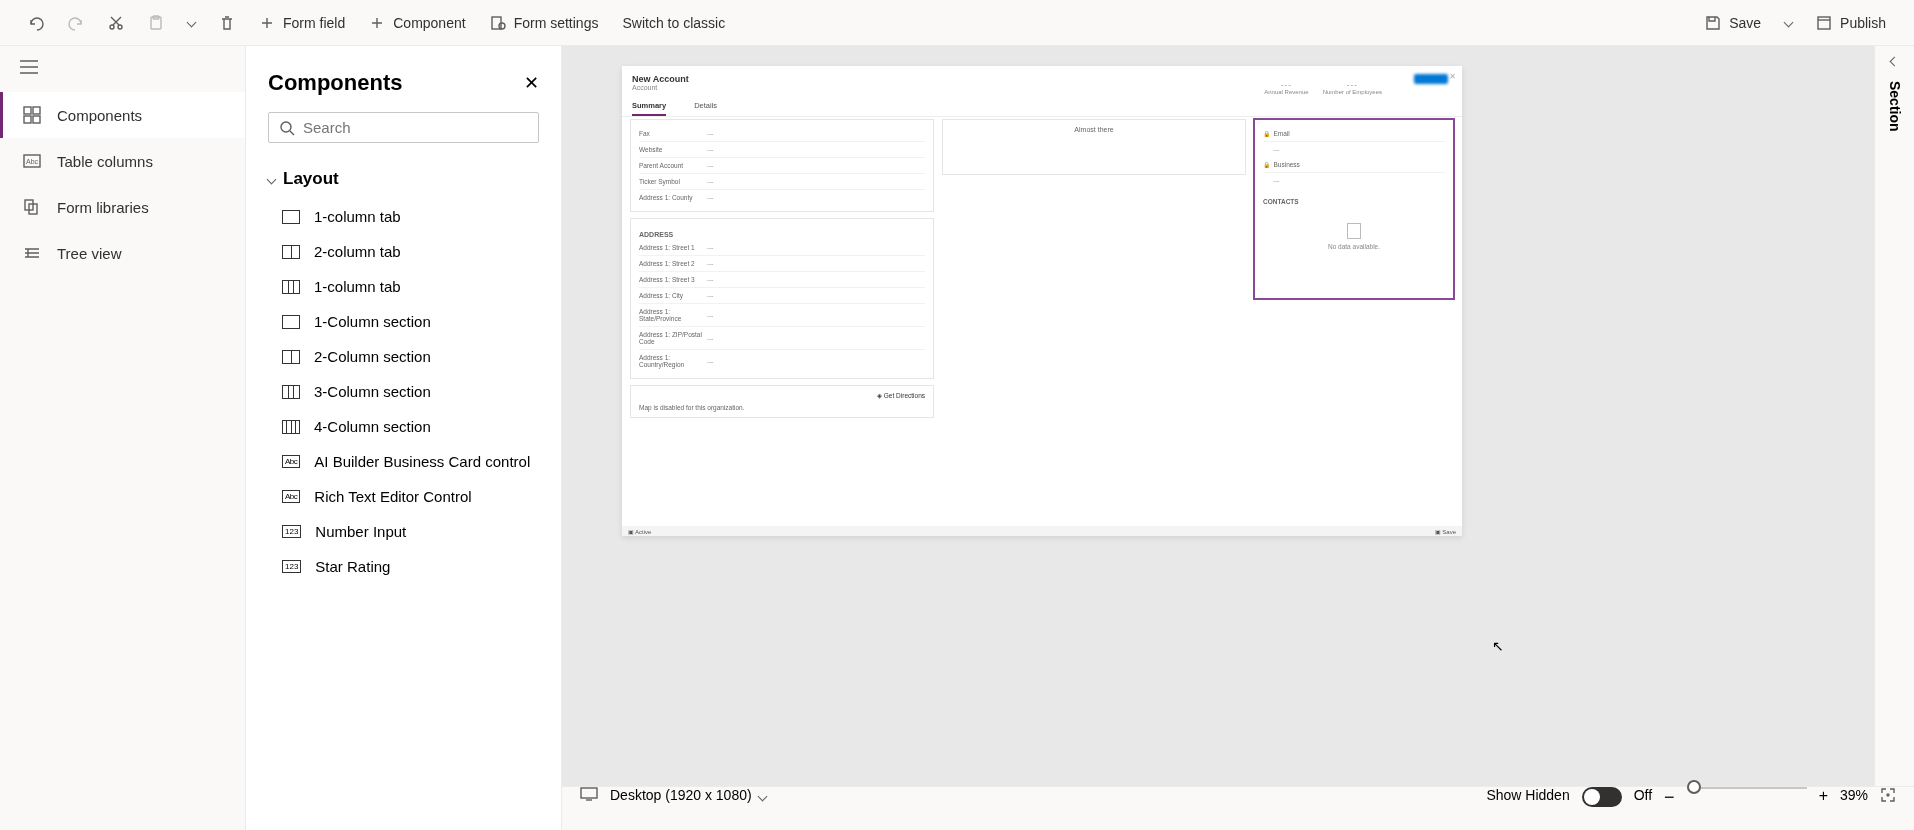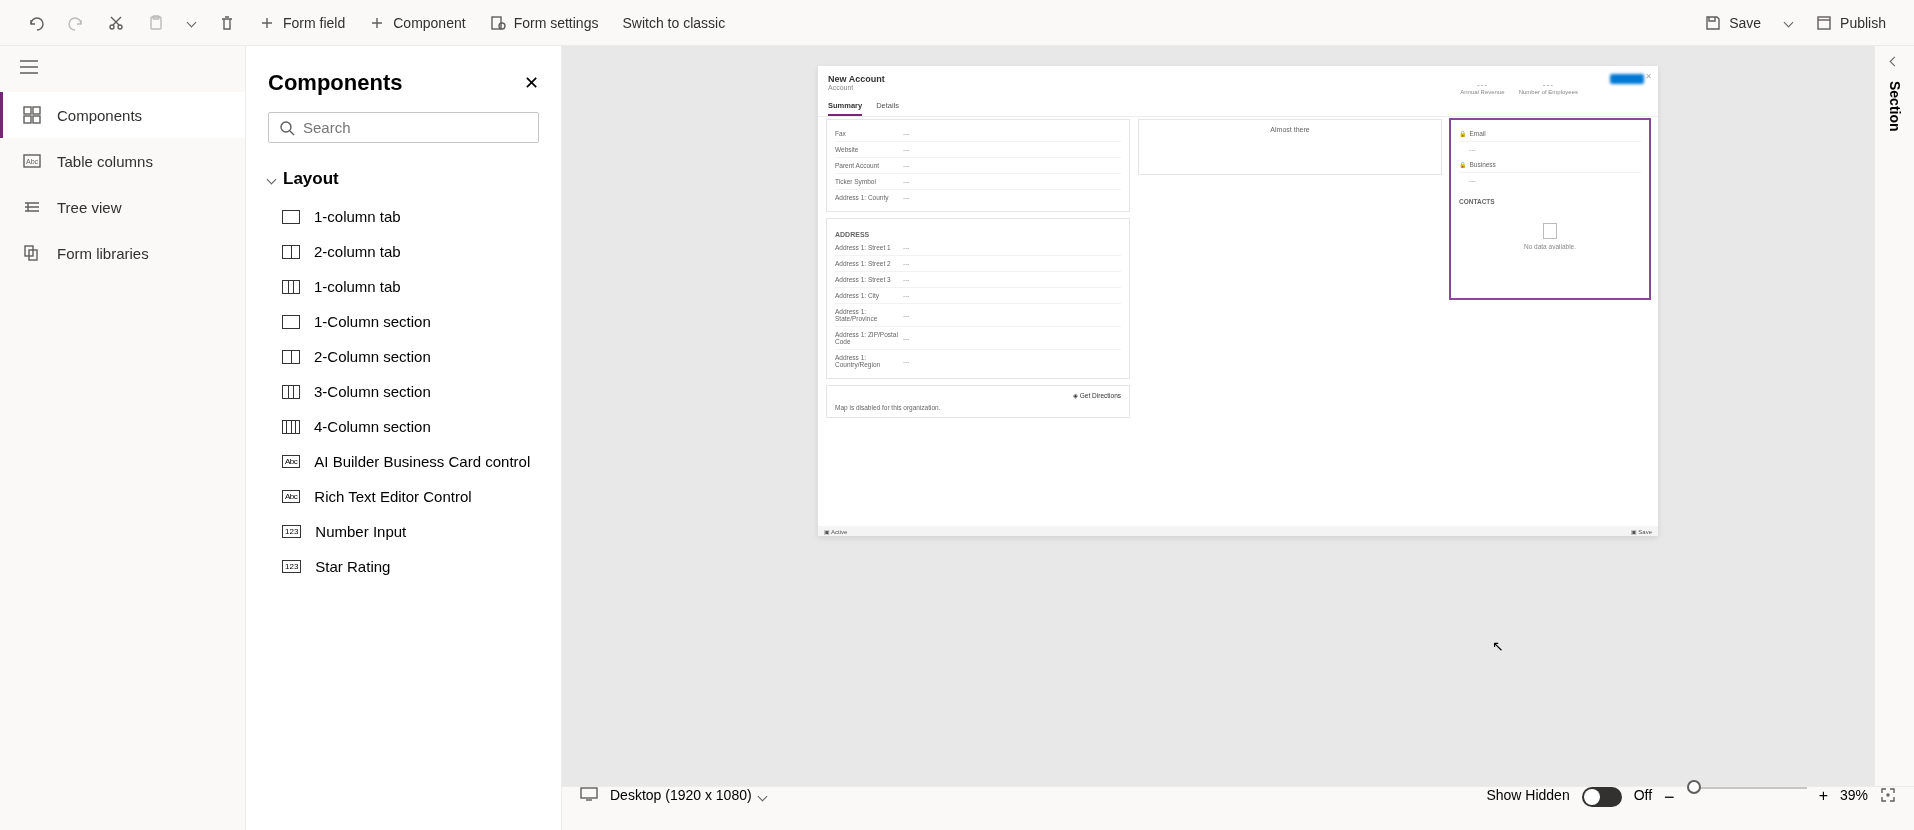--- a/index.html
+++ b/index.html
@@ -30,31 +30,31 @@
   .scroll-area::-webkit-scrollbar-thumb { background: #c8c6c4; border-radius: 5px; }
   .group-head { display: flex; align-items: center; gap: 8px; padding: 10px 22px; font-size: 17px; font-weight: 600; cursor: pointer; }
   .comp-item { display: flex; align-items: center; gap: 14px; padding: 9px 22px 9px 36px; font-size: 15px; cursor: pointer; }
   .comp-icon { width: 18px; height: 14px; border: 1.5px solid #333; display: inline-flex; }
   .comp-icon .col { flex: 1; border-right: 1.5px solid #333; }
   .comp-icon .col:last-child { border-right: none; }
   .abc-icon { border: 1px solid #333; font-size: 8px; padding: 1px 2px; letter-spacing: -0.5px; }
   .num-icon { border: 1px solid #333; font-size: 8px; padding: 1px 2px; }
 
   
-  .canvas-area { position: absolute; left: 562px; top: 46px; right: 0; bottom: 44px; background: #e8e8e8; display: flex; justify-content: center; padding: 20px 60px; }
+  .canvas-area { position: absolute; left: 562px; top: 46px; right: 0; bottom: 44px; background: #e8e8e8; display: flex; justify-content: flex-start; padding: 20px 60px; }
   .form-canvas { background: #fff; width: 840px; height: 470px; box-shadow: 0 2px 6px rgba(0,0,0,0.1); position: relative; font-size: 7px; color: #555; }
   .form-header { padding: 8px 10px 0; }
   .form-title { font-size: 9px; font-weight: 600; color: #333; }
   .form-sub { font-size: 7px; color: #888; }
   .form-header-right { position: absolute; right: 80px; top: 14px; display: flex; gap: 14px; font-size: 6px; color: #888; }
   .form-header-right > div { text-align: center; }
   .form-header-right .dots { font-size: 8px; letter-spacing: 1px; }
   .form-new-btn { position: absolute; right: 14px; top: 8px; background: #0078d4; width: 34px; height: 10px; border-radius: 2px; filter: blur(1.5px); }
   .form-close { position: absolute; right: 6px; top: 6px; color: #aaa; font-size: 8px;}
-  .form-tabs { display: flex; gap: 14px; padding: 6px 10px 0; border-bottom: 1px solid #eee; margin-top: 4px; }
+  .form-tabs { display: flex; gap: 28px; padding: 6px 10px 0; border-bottom: 1px solid #eee; margin-top: 4px; }
   .form-tab { font-size: 7.5px; padding-bottom: 4px; cursor: pointer; }
   .form-tab.active { border-bottom: 2px solid #742774; color: #333; font-weight: 600; }
   .form-body { display: flex; gap: 8px; padding: 2px 8px 8px; }
   .form-col { flex: 1; display: flex; flex-direction: column; gap: 6px; }
   .form-col.narrow { flex: 0 0 200px; }
   .card { border: 1px solid #e5e5e5; padding: 6px 8px; }
   .field-row { display: flex; align-items: center; padding: 4px 0; border-bottom: 1px solid #f2f2f2; font-size: 6.5px; }
   .field-row:last-child { border-bottom: none; }
   .field-label { width: 68px; color: #666; }
   .field-val { color: #999; }
@@ -183,30 +183,30 @@
   </div>
   <div class="rail-item">
     <svg width="18" height="18" viewBox="0 0 18 18">
         <rect x="1" y="3" width="16" height="12"></rect>
         <text x="3" y="12" font-size="7" stroke="none" fill="#605e5c">Abc</text>
       </svg>
     <span>Table columns</span>
   </div>
   <div class="rail-item">
     <svg width="18" height="18" viewBox="0 0 18 18">
-        <path d="M2 5 L16 5 M2 9 L16 9 M2 13 L16 13 M5 5 L5 13"></path>
-      </svg>
-    <span>Tree view</span>
+        <rect x="2" y="2" width="8" height="10"></rect>
+        <rect x="6" y="6" width="8" height="10"></rect>
+      </svg>
+    <span>Form libraries</span>
   </div>
   <div class="rail-item">
     <svg width="18" height="18" viewBox="0 0 18 18">
-        <rect x="2" y="2" width="8" height="10"></rect>
-        <rect x="6" y="6" width="8" height="10"></rect>
-      </svg>
-    <span>Form libraries</span>
+        <path d="M2 5 L16 5 M2 9 L16 9 M2 13 L16 13 M5 5 L5 13"></path>
+      </svg>
+    <span>Tree view</span>
   </div>
 </div>
 
 <div class="components-panel">
   <div class="panel-head">
     <h2>Components</h2>
     <button class="close-btn">✕</button>
   </div>
   <div class="search-wrap">
     <svg width="16" height="16" viewBox="0 0 16 16">

